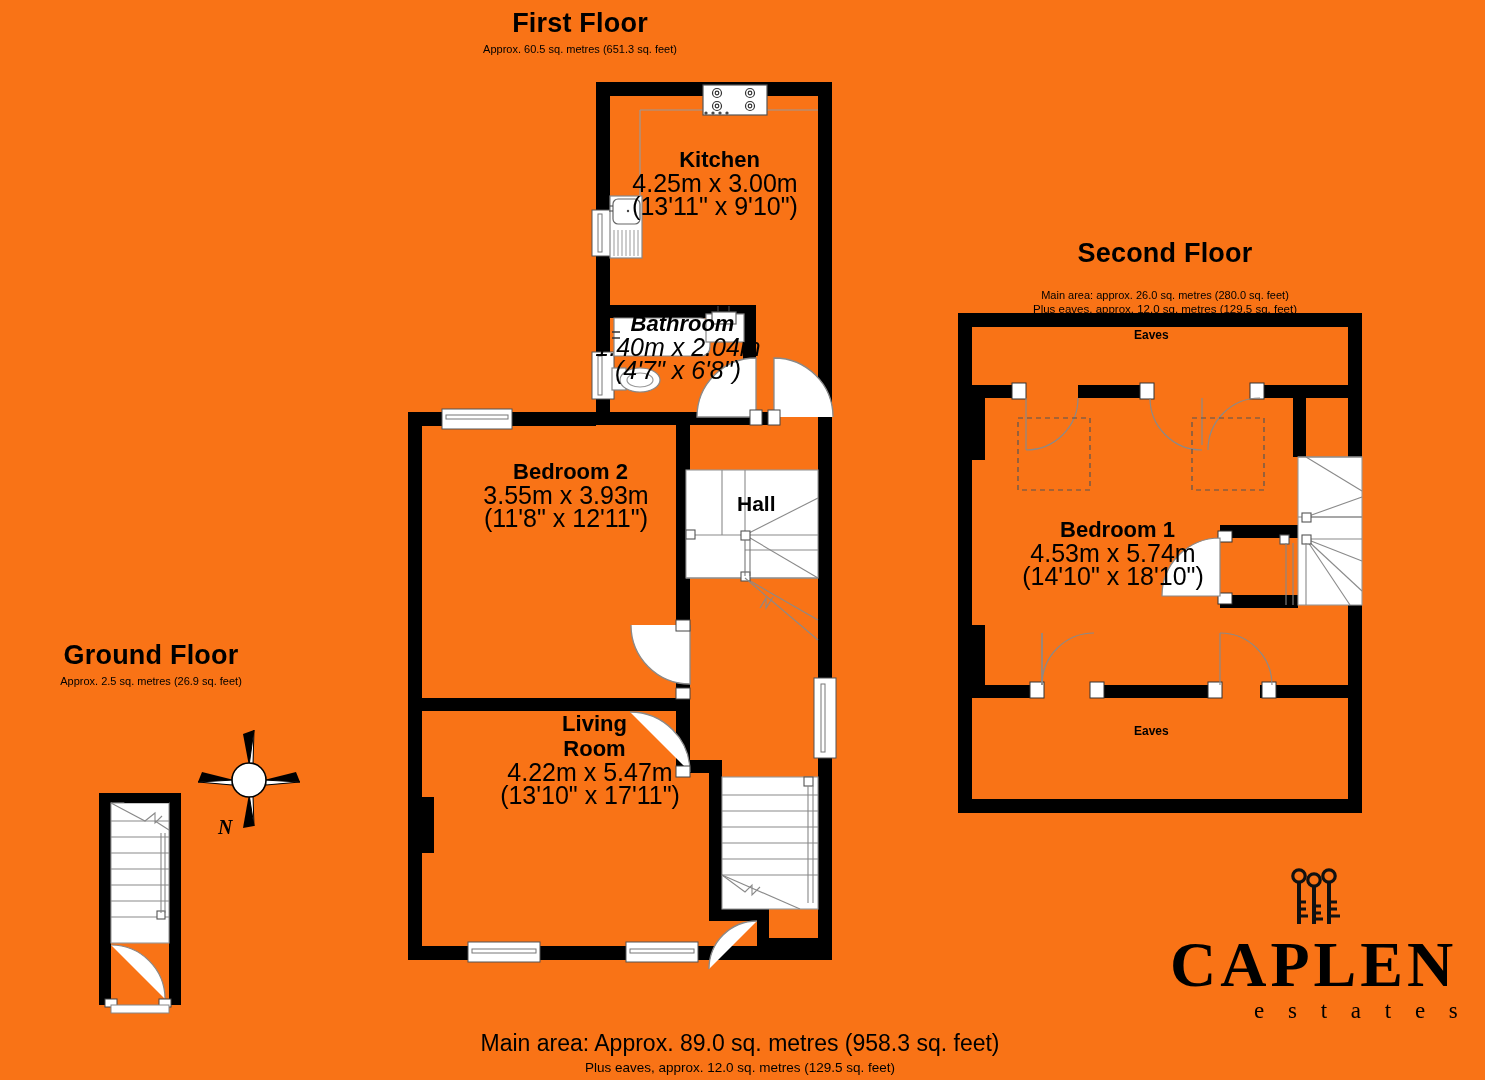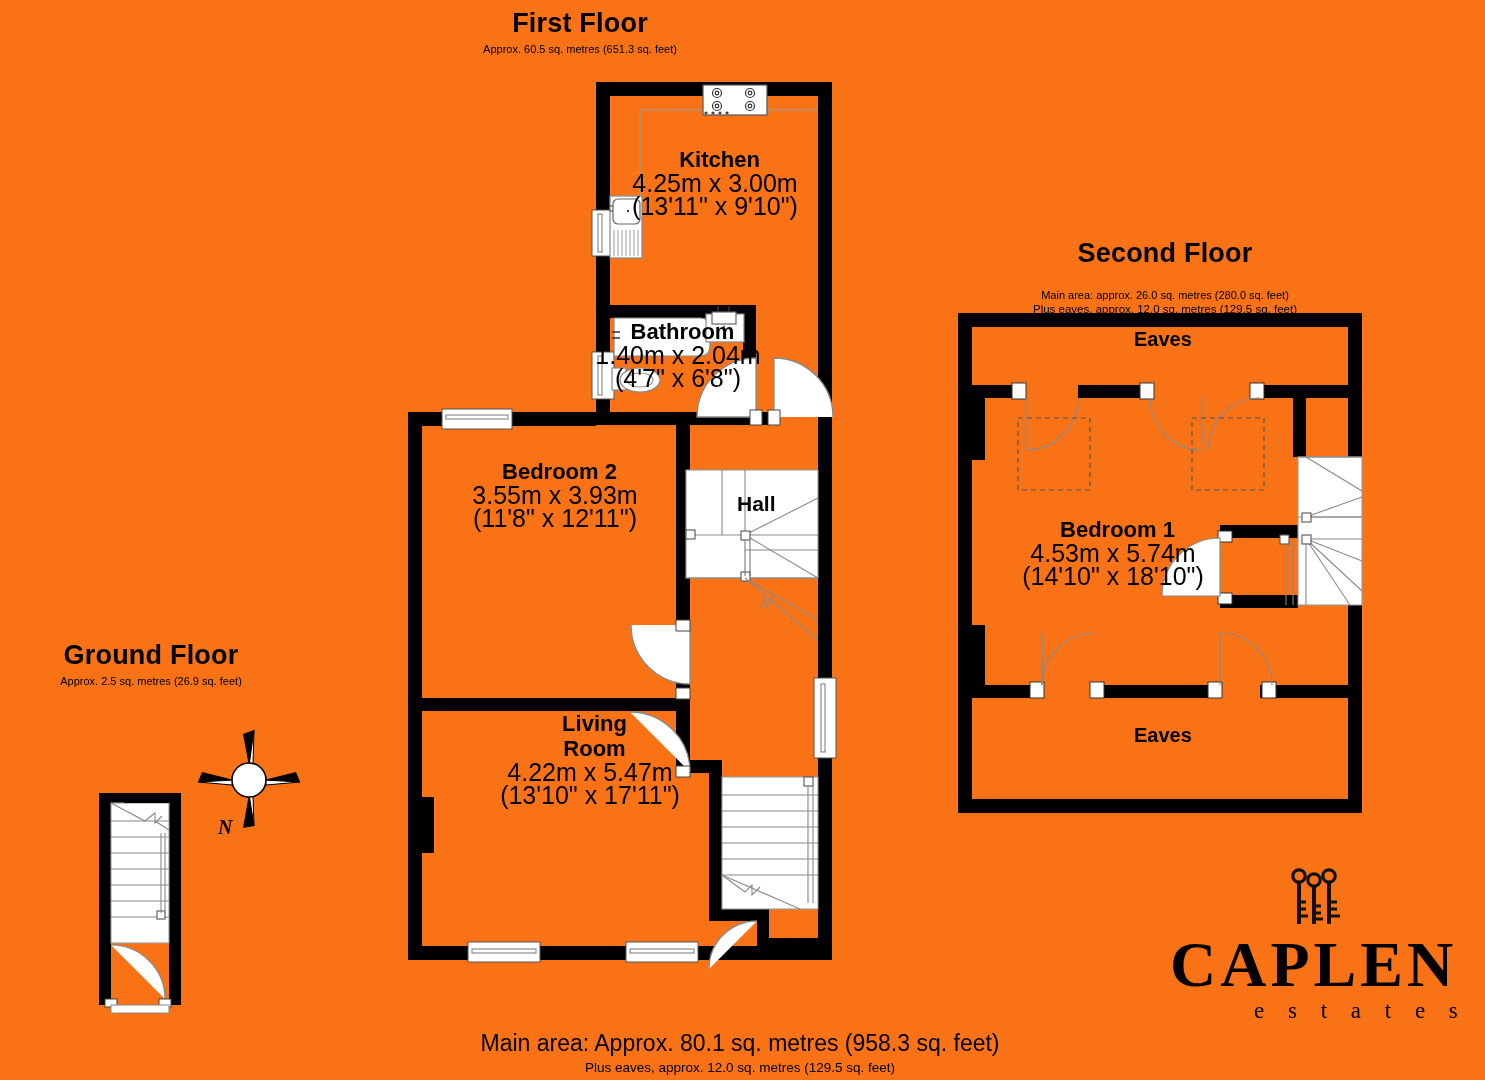--- a/index.html
+++ b/index.html
@@ -44,21 +44,21 @@
     font-size: 22px;
     line-height: 25px;
     padding-left: 9px;
   }
   .room-dim {
     font-size: 25px;
     line-height: 23px;
   }
   .eaves-label {
     font-weight: bold;
-    font-size: 20px;
+    font-size: 12px;
   }
   .hall-label {
     font-weight: bold;
     font-size: 21px;
   }
 
   
   .footer-main {
     font-size: 23px;
     white-space: nowrap;
@@ -287,27 +287,27 @@
       </g>
     </svg>
   </div>
 
   <div class="abs room-label" style="left:610px; top:147px; width:210px;">
     <div class="room-name">Kitchen</div>
     <div class="room-dim">4.25m x 3.00m</div>
     <div class="room-dim">(13'11" x 9'10")</div>
   </div>
 
-  <div class="abs room-label" style="left:578px; top:319px; width:200px;">
+  <div class="abs room-label" style="left:578px; top:311px; width:200px;font-style:italic;">
     <div class="room-name">Bathroom</div>
     <div class="room-dim">1.40m x 2.04m</div>
     <div class="room-dim">(4'7" x 6'8")</div>
   </div>
 
-  <div class="abs room-label" style="left:455px; top:459px; width:200px;text-align:center;">
+  <div class="abs room-label" style="left:466px; top:459px; width:200px;text-align:center;">
     <div class="room-name">Bedroom 2</div>
     <div class="room-dim">3.55m x 3.93m</div>
     <div class="room-dim">(11'8" x 12'11")</div>
   </div>
 
   <div class="abs room-label" style="left:485px; top:711px; width:210px;">
     <div class="room-name">Living</div>
     <div class="room-name">Room</div>
     <div class="room-dim">4.22m x 5.47m</div>
     <div class="room-dim">(13'10" x 17'11")</div>
@@ -487,17 +487,17 @@
           <path d="M 41 14.5 L 41 56" stroke-width="4"></path>
           <path d="M 41 34 l 8 0 M 41 41 l 8 0 M 41 48 l 11 0" stroke-width="3"></path>
         </g>
       </svg>
     </div>
     <div class="abs logo-word" style="left:0px; top:64px;">CAPLEN</div>
     <div class="abs logo-sub" style="left:84px; top:130px;">e s t a t e s</div>
   </div>
 
   <div class="abs ctr" style="left:330px; top:1030px; width:820px;">
-    <div class="footer-main">Main area: Approx. 80.1 sq. metres (958.3 sq. feet)</div>
+    <div class="footer-main">Main area: Approx. 89.0 sq. metres (958.3 sq. feet)</div>
     <div class="footer-sub" style="margin-top:3px;">Plus eaves, approx. 12.0 sq. metres (129.5 sq. feet)</div>
   </div>
 
 </div>
 
 </body></html>

